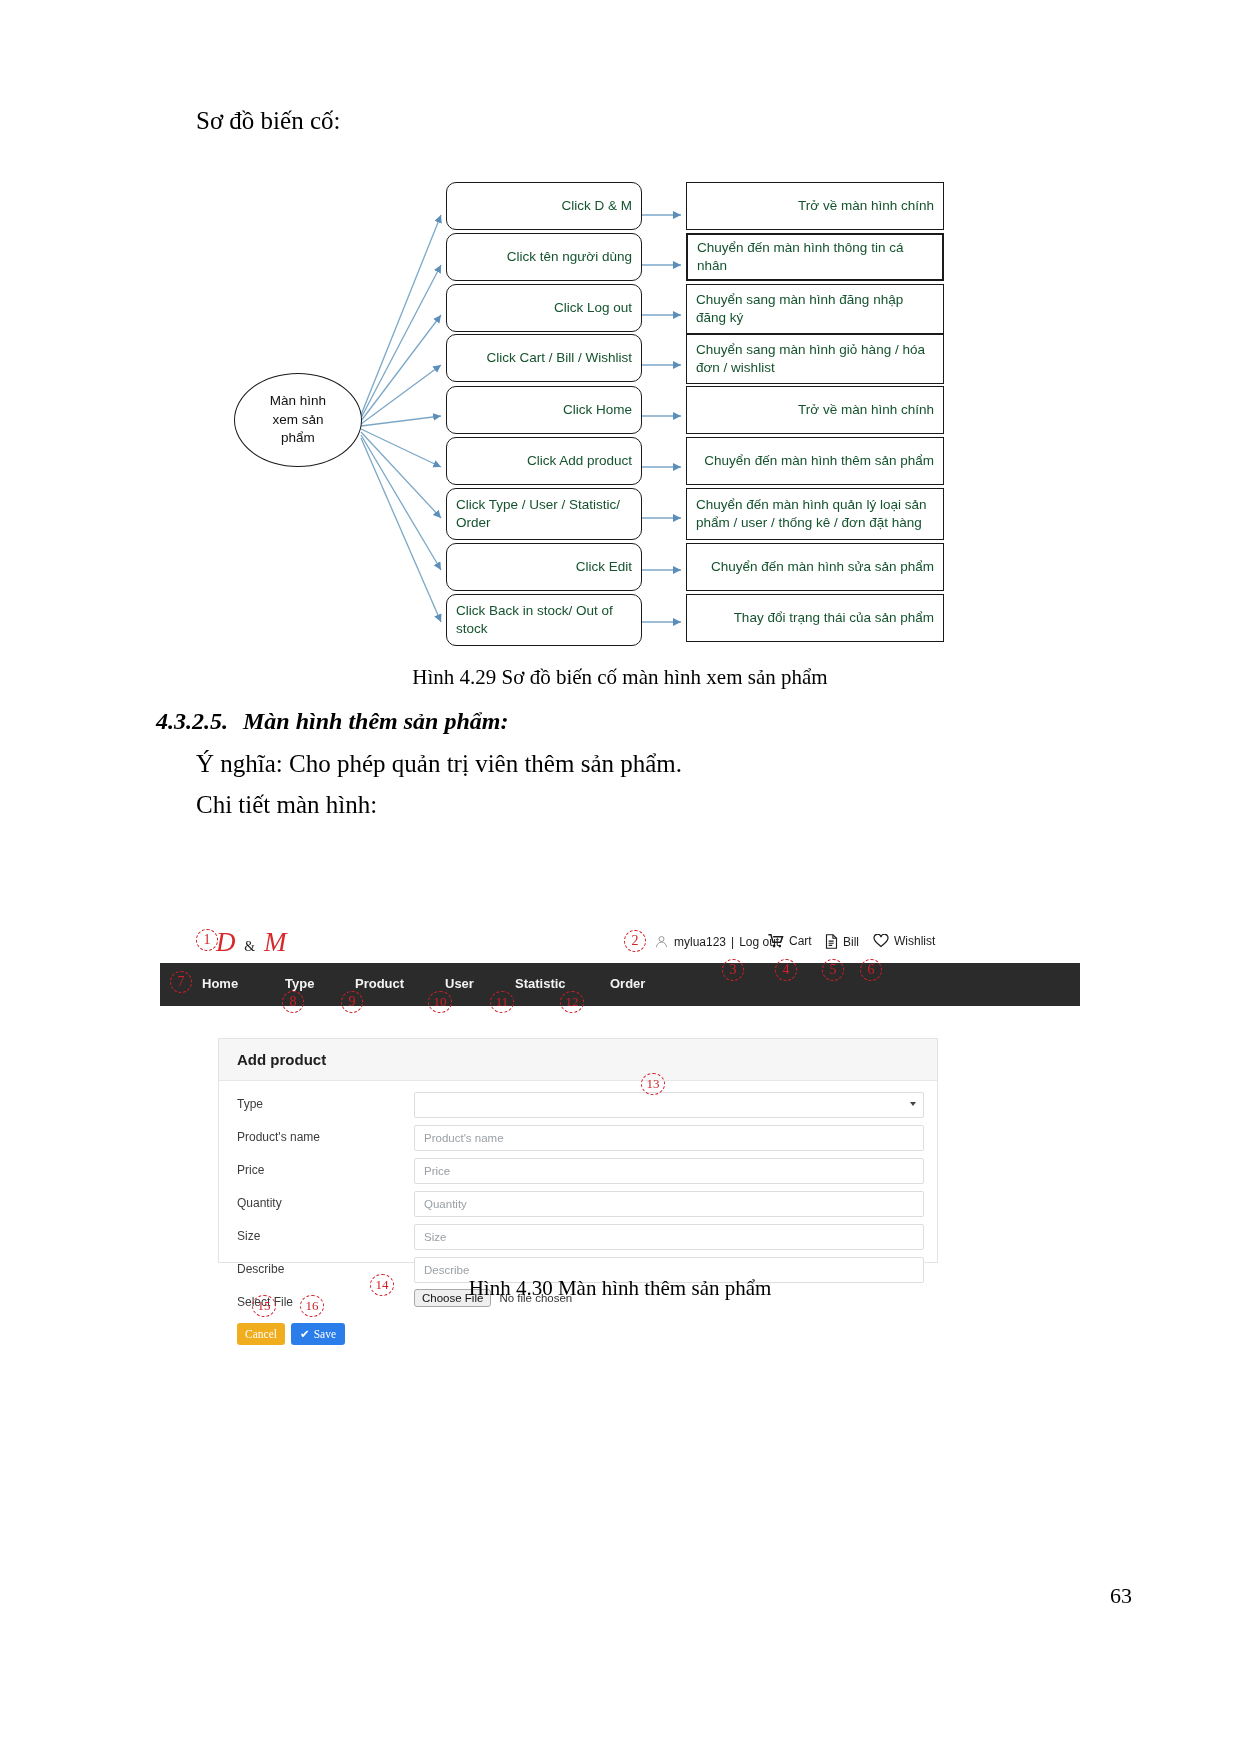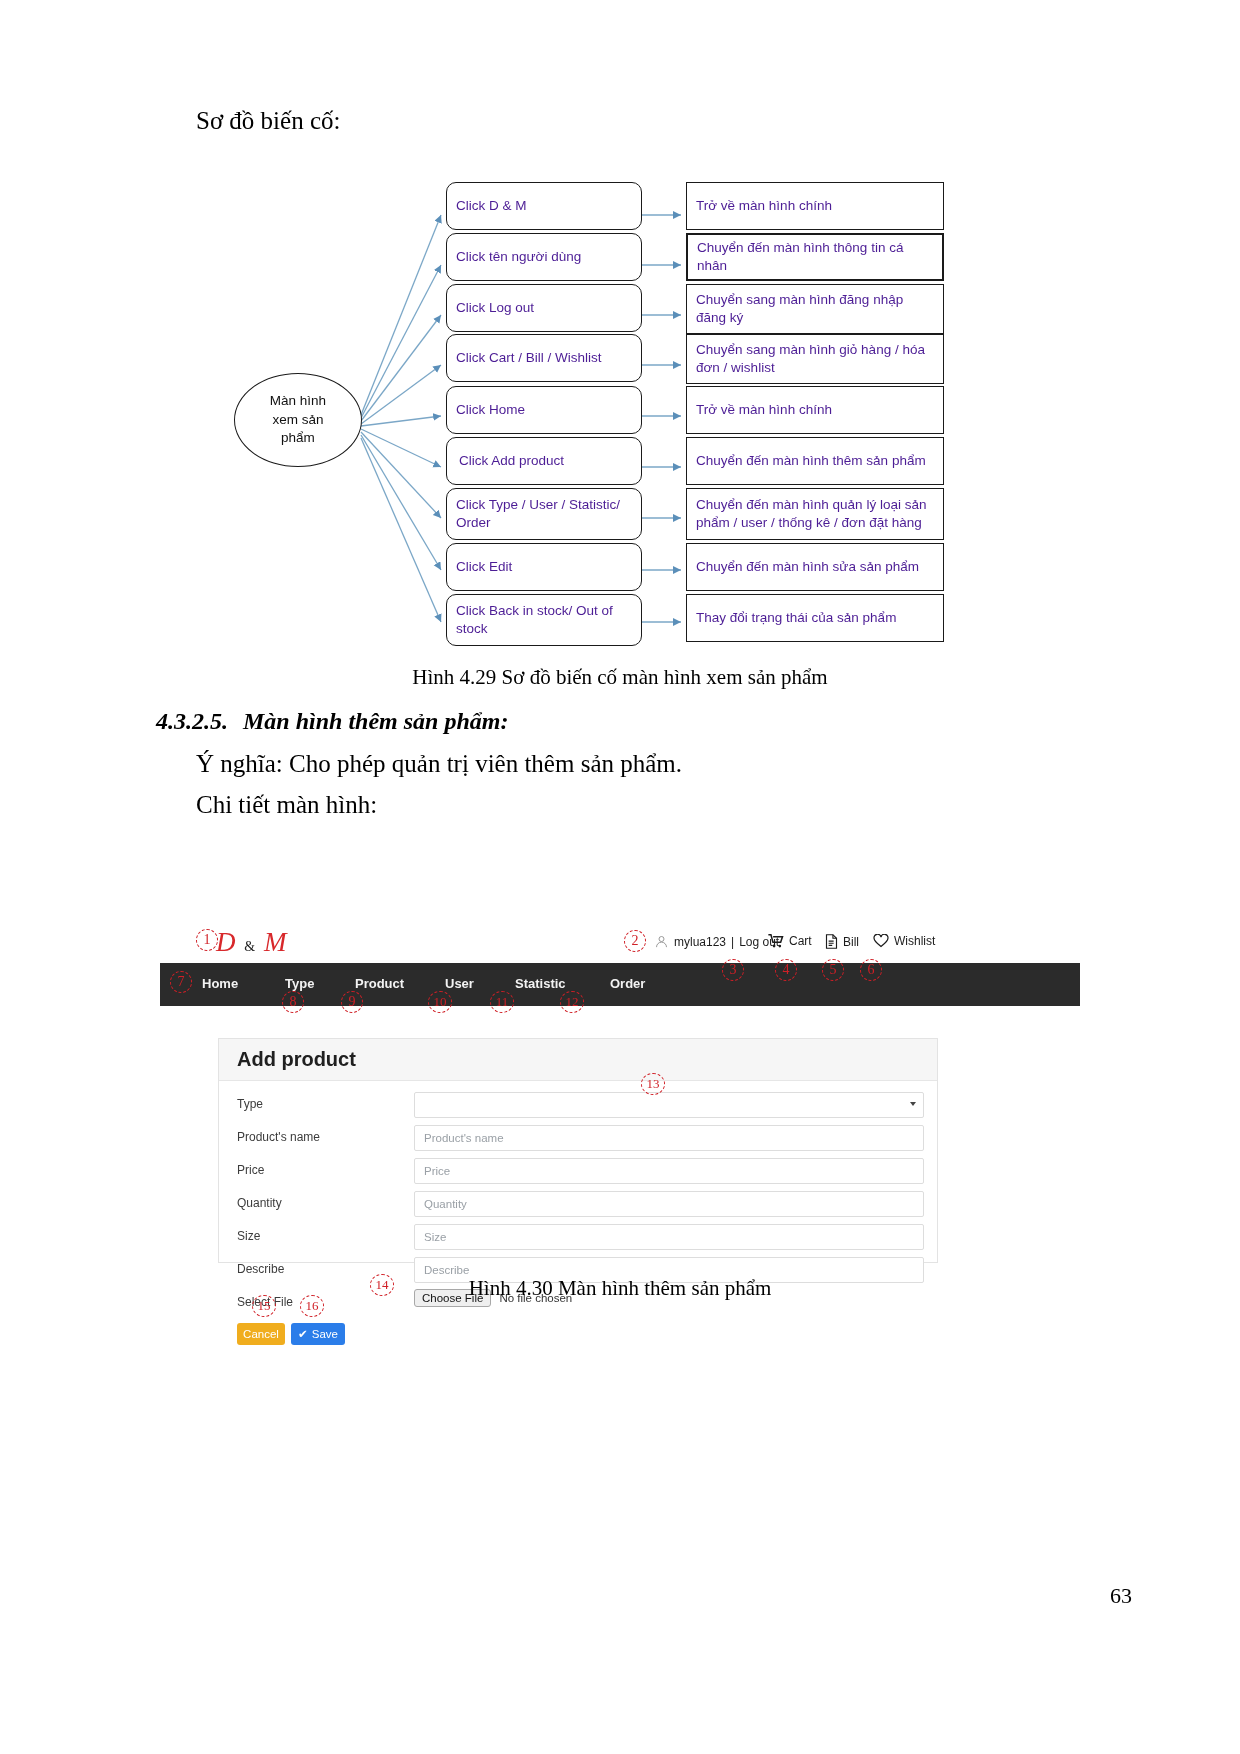--- a/index.html
+++ b/index.html
@@ -61,23 +61,24 @@
   #diagram svg { position: absolute; left: 0; top: 0; }
   .dg-box {
     position: absolute;
     box-sizing: border-box;
     border: 1.4px solid #1a1a1a;
     background: #fff;
     display: flex;
     align-items: center;
     font-family: "Liberation Sans", sans-serif;
     font-size: 13.5px;
-    color: #4c1d95;
+    color: #14532d;
     line-height: 1.35;
     padding: 0 9px;
+    justify-content: flex-end;
   }
   .dg-box.left { border-radius: 10px; }
   .dg-box.right { border-radius: 0; }
   .dg-box.emph { border-width: 2.2px; }
   .dg-ellipse {
     position: absolute;
     box-sizing: border-box;
     border: 1.5px solid #1a1a1a;
     border-radius: 50%;
     background: #fff;
@@ -166,21 +167,21 @@
     left: 0; top: 0;
     width: 100%;
     height: 42px;
     background: #f6f6f6;
     border-bottom: 1px solid #e6e6e6;
     box-sizing: border-box;
     display: flex;
     align-items: center;
     padding-left: 18px;
     font-family: "Liberation Sans", sans-serif;
-    font-size: 20px;
+    font-size: 15px;
     font-weight: bold;
     color: #202020;
   }
   .frow { position: absolute; left: 0; width: 100%; height: 33px; }
   .flabel {
     position: absolute;
     left: 18px;
     top: 8px;
     font-family: "Liberation Sans", sans-serif;
     font-size: 12px;
@@ -241,21 +242,21 @@
     color: #111;
   }
   .filebtn .fname { margin-left: 8px; color: #333; }
   .btn-cancel, .btn-save {
     position: absolute;
     height: 22px;
     border-radius: 3px;
     display: flex;
     align-items: center;
     justify-content: center;
-    font-family: Liberation Sans, sans-serif;
+    font-family: Liberation Serif, serif;
     font-size: 11.5px;
     color: #ffffff;
     padding: 0 9px;
     box-sizing: border-box;
   }
   .btn-cancel { background: #f0ad1e; }
   .btn-save { background: #2b7de9; }
 
   
   .marker {

